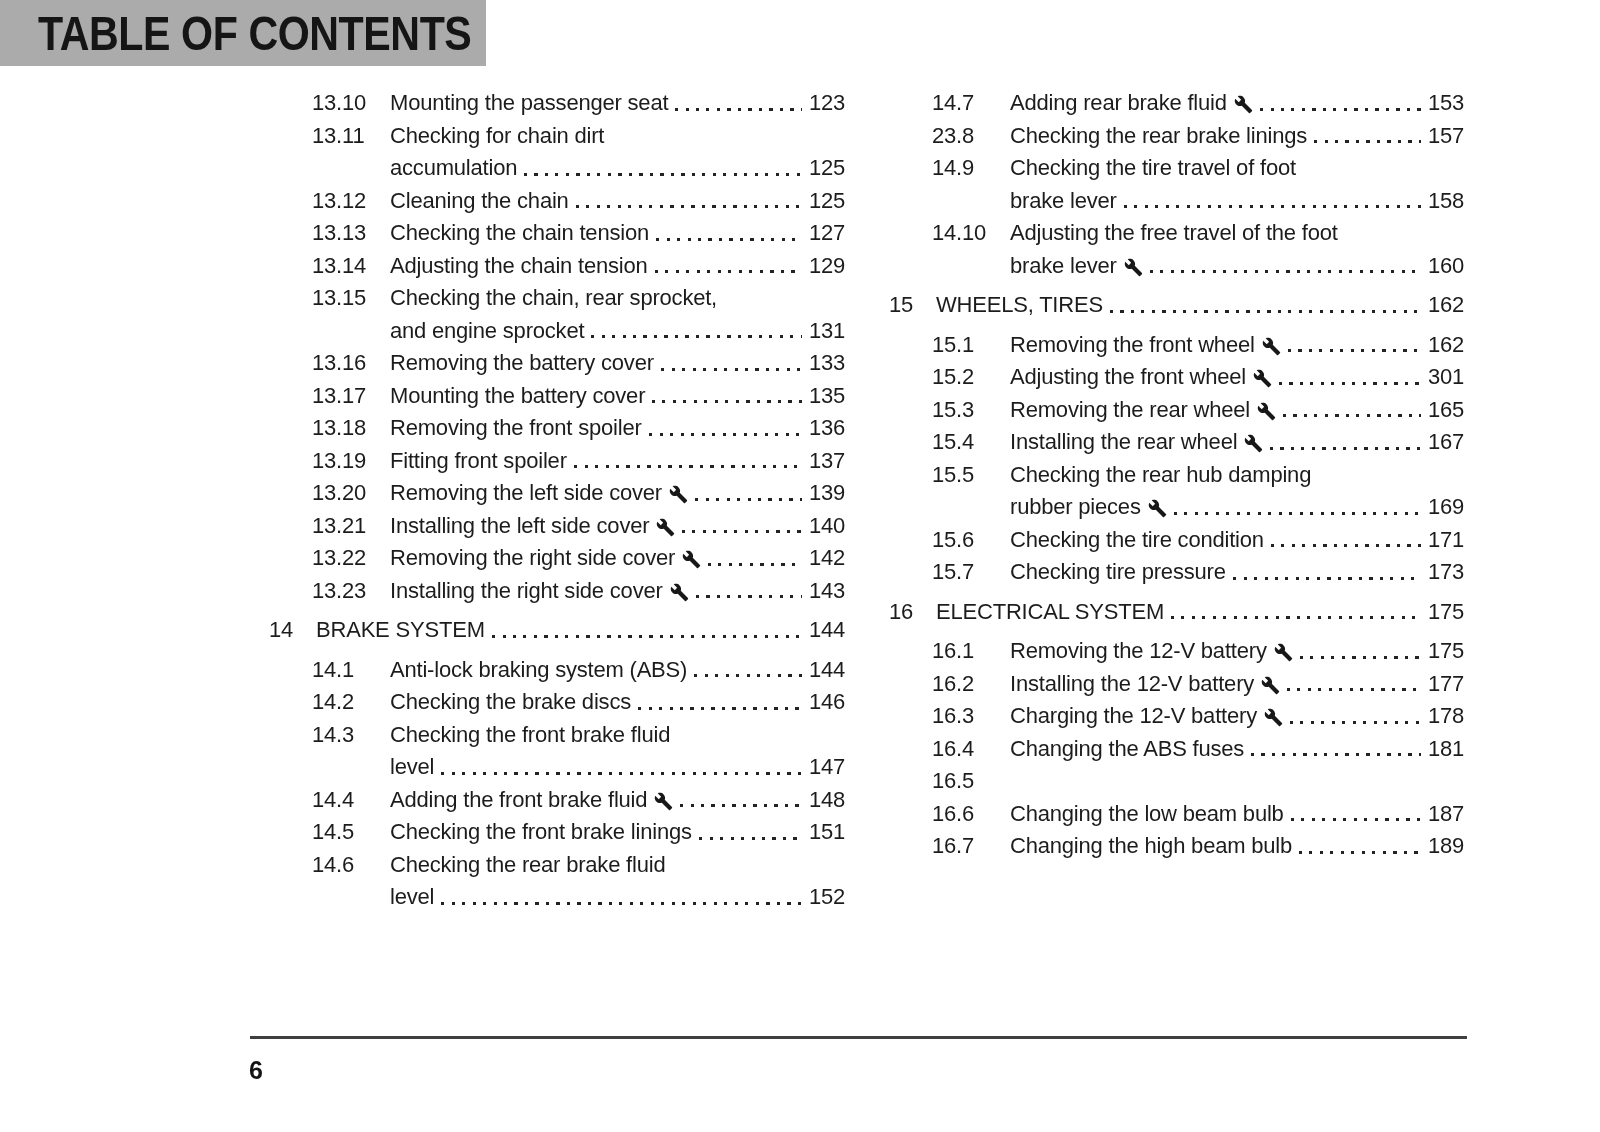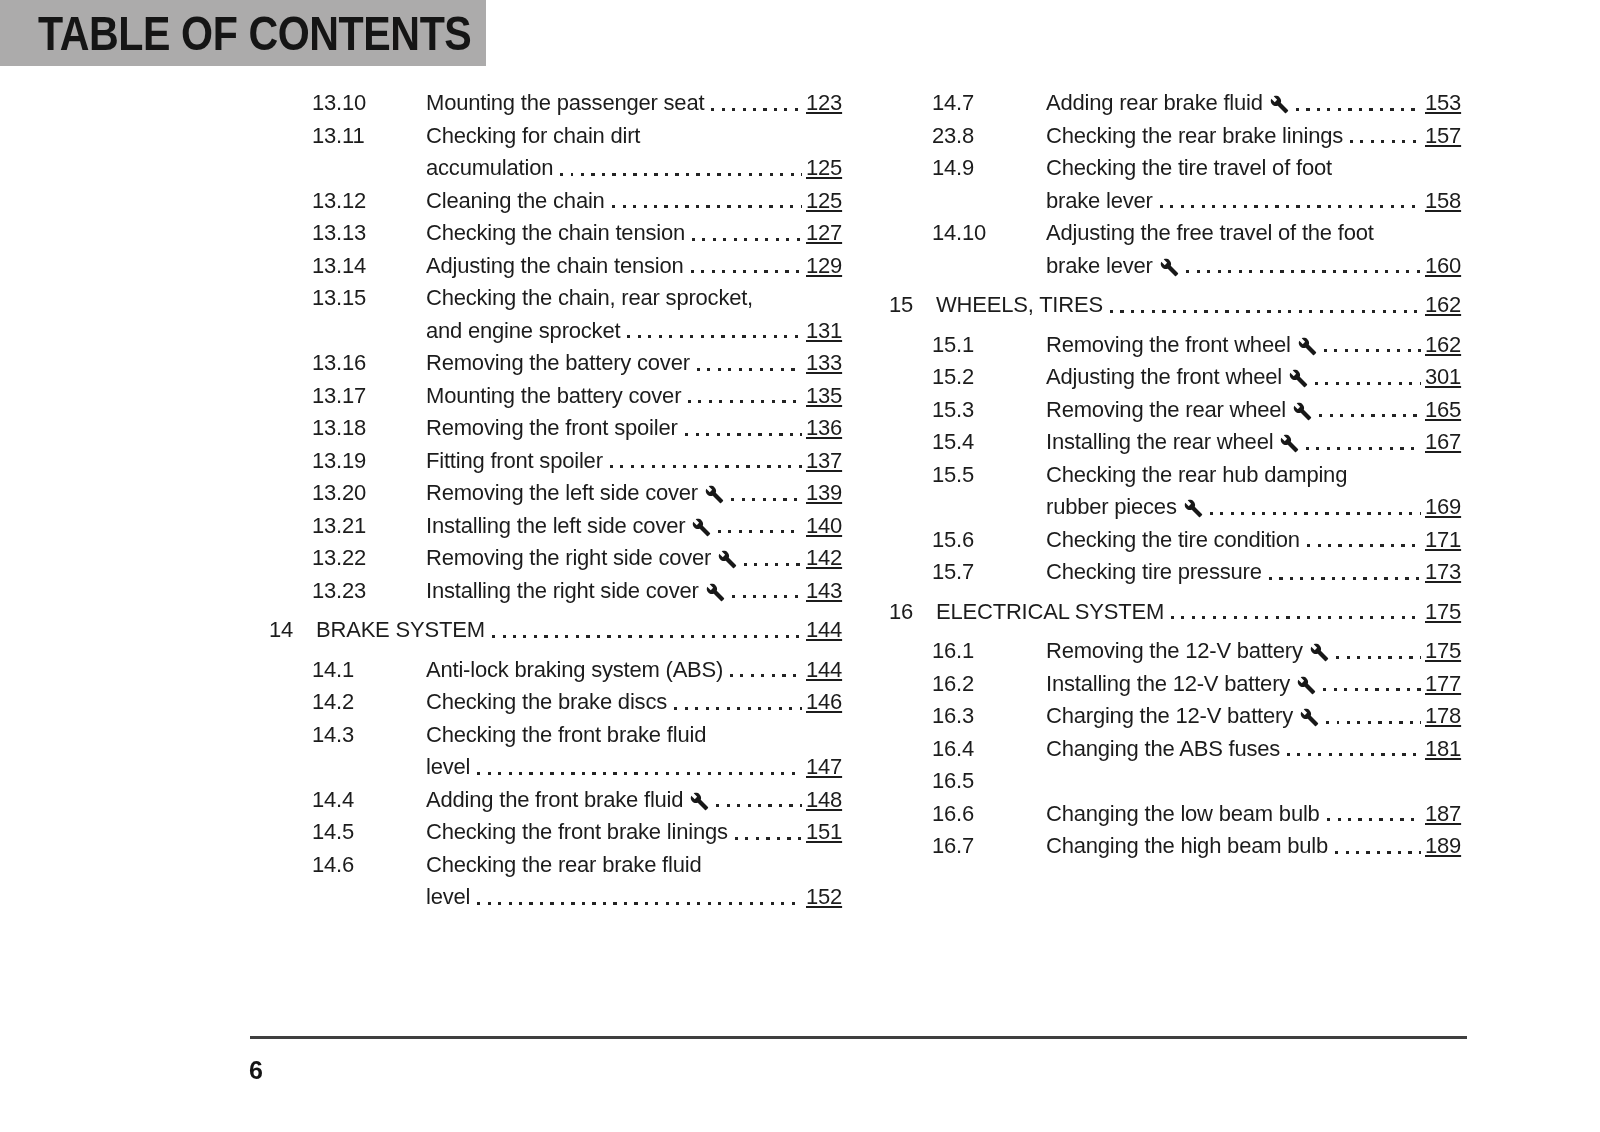--- a/index.html
+++ b/index.html
@@ -14,26 +14,26 @@
 
   
   .col{position:absolute;top:87px;}
   .col-left{left:265px;width:583px;}
   .col-right{left:885px;width:582px;}
 
   .line{height:32.5px;line-height:32.5px;font-size:22px;letter-spacing:-0.2px;}
   .entry{display:flex;}
   .entry .num{flex:none;width:78px;margin-left:47px;}
   .entry .content{flex:1 1 auto;min-width:0;}
-  .content-line{display:flex;align-items:baseline;margin-left:36px;}
+  .content-line{display:flex;align-items:baseline;}
   .txt{white-space:nowrap;}
 
   .leader{flex:1 1 auto;min-width:12px;height:3px;align-self:flex-end;margin:0 4px 9px 7px;
           background-image:repeating-linear-gradient(to right,#232323 0 3px,transparent 3px 10.5px);}
-  .page-num{flex:none;min-width:42px;text-align:left;text-decoration:underline;}
+  .page-num{flex:none;min-width:42px;text-align:center;}
 
   .section-row{display:flex;align-items:baseline;margin:7px 0;}
   .section-row .snum{flex:none;width:47px;padding-left:4px;}
   .section-row .stitle{flex:none;white-space:nowrap;}
 
   .wrench{width:19px;height:19px;flex:none;align-self:center;margin:3px 0 0 7px;fill:#181818;}
 
   
   .rule{position:absolute;left:250px;top:1036px;width:1217px;height:3px;background:#3f3f3f;}
   .folio{position:absolute;left:249px;top:1056px;font-size:25px;font-weight:700;color:#141414;}

